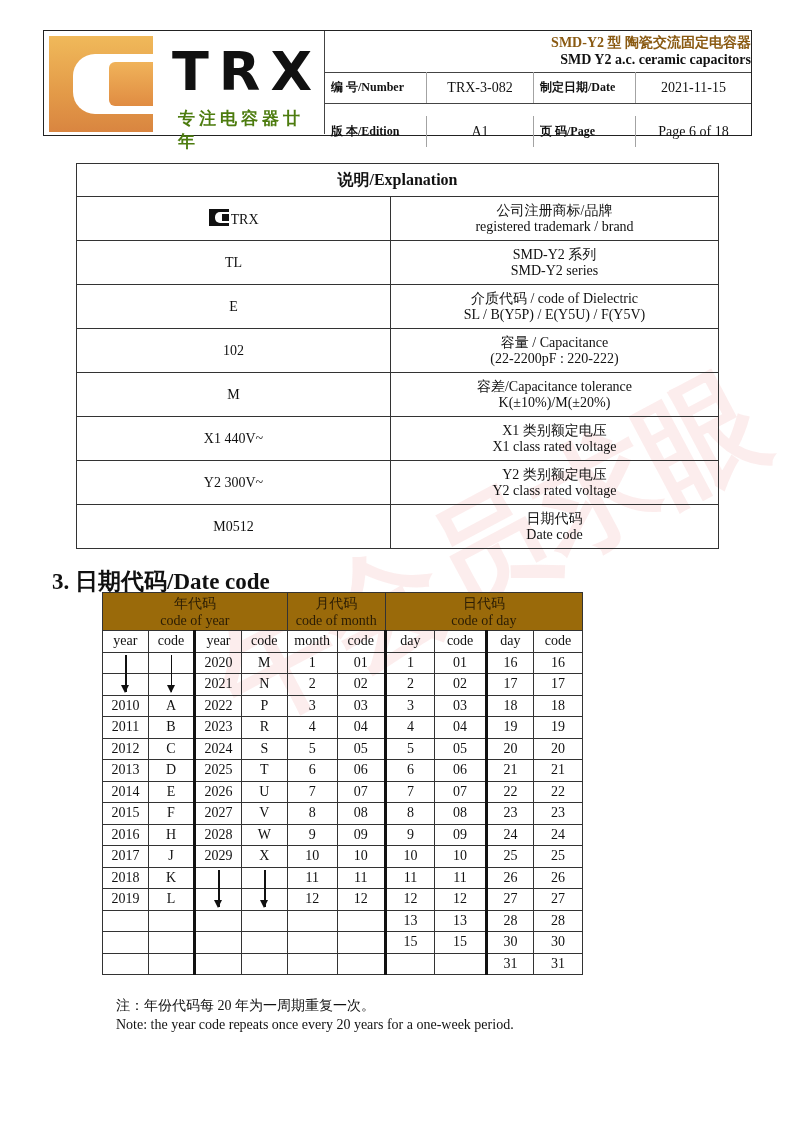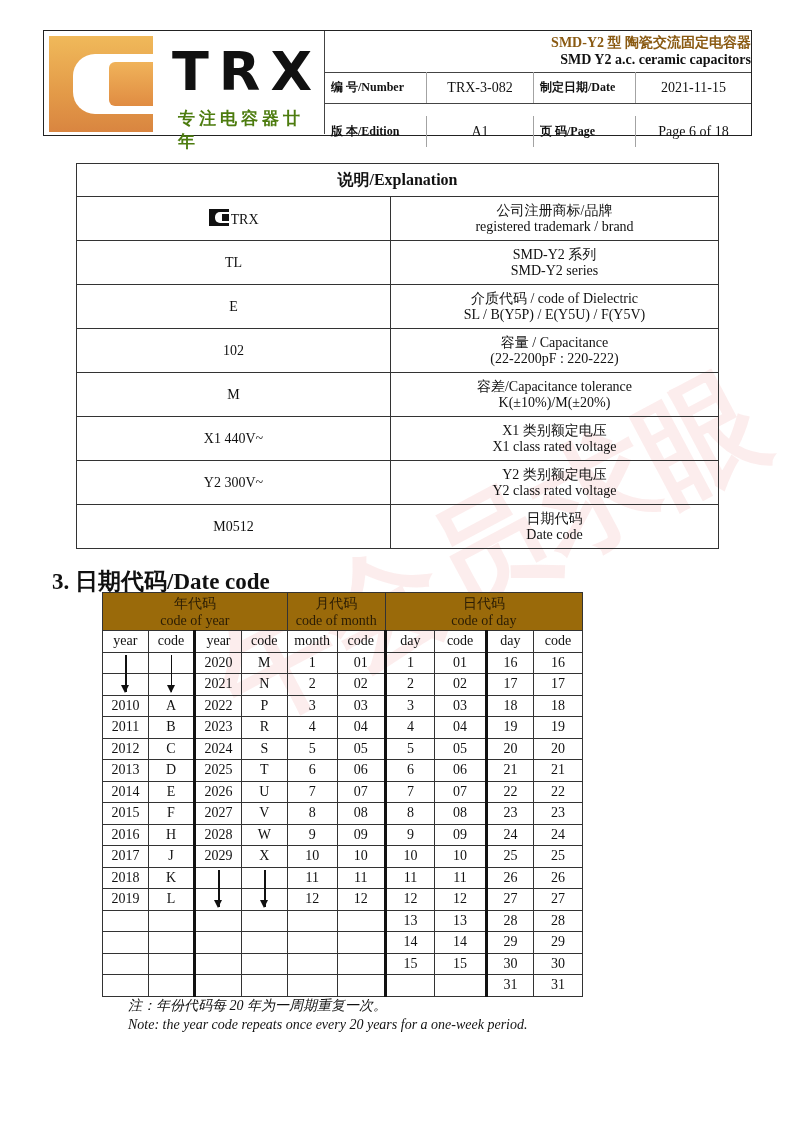--- a/index.html
+++ b/index.html
@@ -30,21 +30,21 @@
   .tmark:after{content:"";position:absolute;left:6px;top:3px;width:16px;height:11px;background:#fff;border-radius:5px 0 0 5px;}
   .tmark:before{content:"";position:absolute;left:13px;top:5px;width:7px;height:7px;background:#111;z-index:2;}
   .sec{position:absolute;left:52px;top:566px;font-size:23px;font-weight:bold;}
   
   .dt{position:absolute;left:102px;top:592px;width:481px;}
   .dt td{border:1px solid #333;text-align:center;font-size:14px;height:20.5px;padding:0;line-height:18px;position:relative;}
   .dt tr.head td{background:#9a6a0a;height:37px;color:#2a1c05;font-size:14px;line-height:17px;border:1.5px solid #333;}
   .dt .thick{border-left:3px solid #111;}
   .arrow{position:absolute;left:50%;width:1.5px;background:#111;}
   .arrow:after{content:"";position:absolute;left:-4px;bottom:-1px;border-left:4.5px solid transparent;border-right:4.5px solid transparent;border-top:8px solid #111;}
-  .note{position:absolute;left:128px;font-size:14px;font-style:italic;}
+  .note{position:absolute;left:116px;font-size:14px;}
   .wm{position:absolute;left:190px;top:470px;font-size:120px;color:rgba(230,80,80,0.10);transform:rotate(-28deg);font-family:"DejaVu Sans",sans-serif;font-weight:bold;white-space:nowrap;pointer-events:none;}
 </style>
 </head>
 <body>
 
 <div class="wm">午会员求眼</div>
 
 <div class="hdr">
   <div class="logo-cell">
     <div class="logo-mark">
@@ -344,32 +344,20 @@
         <td class="thick">28</td>
         <td>28</td>
       </tr>
       <tr>
         <td></td>
         <td></td>
         <td class="thick"></td>
         <td></td>
         <td></td>
         <td></td>
-        <td class="thick">14</td>
-        <td>14</td>
-        <td class="thick">29</td>
-        <td>29</td>
-      </tr>
-      <tr>
-        <td></td>
-        <td></td>
-        <td class="thick"></td>
-        <td></td>
-        <td></td>
-        <td></td>
         <td class="thick">15</td>
         <td>15</td>
         <td class="thick">30</td>
         <td>30</td>
       </tr>
       <tr>
         <td></td>
         <td></td>
         <td class="thick"></td>
         <td></td>

